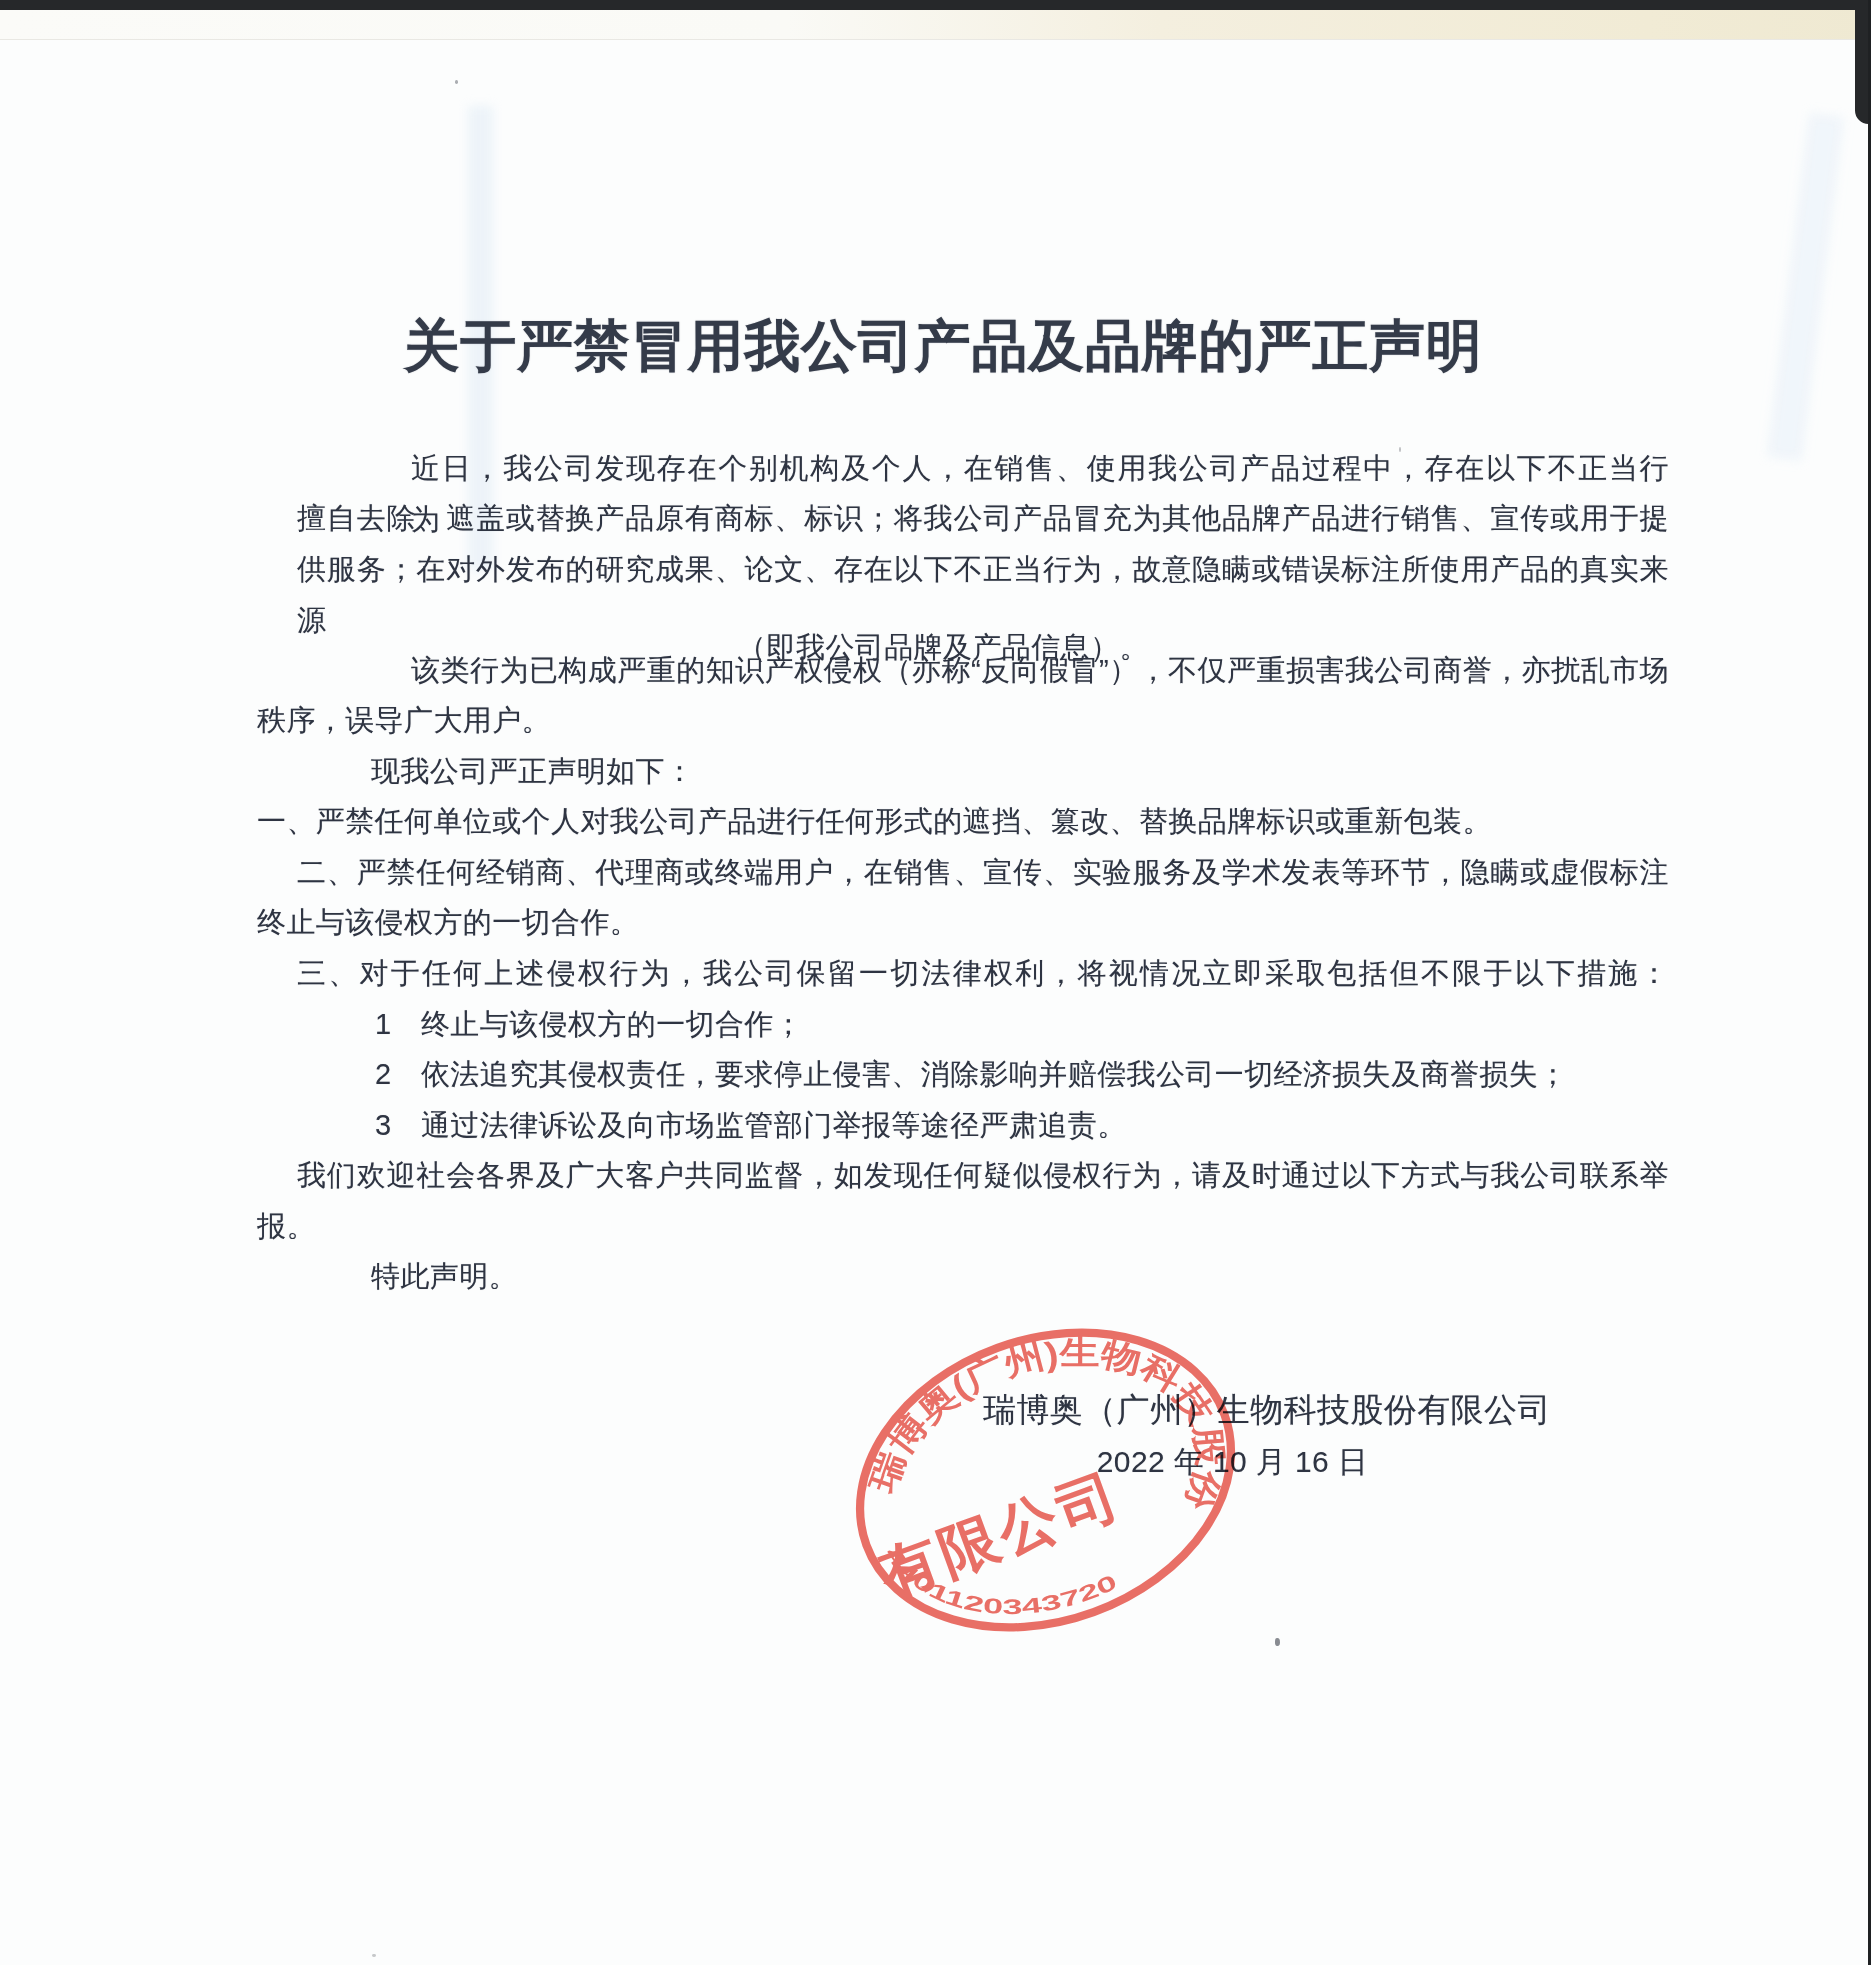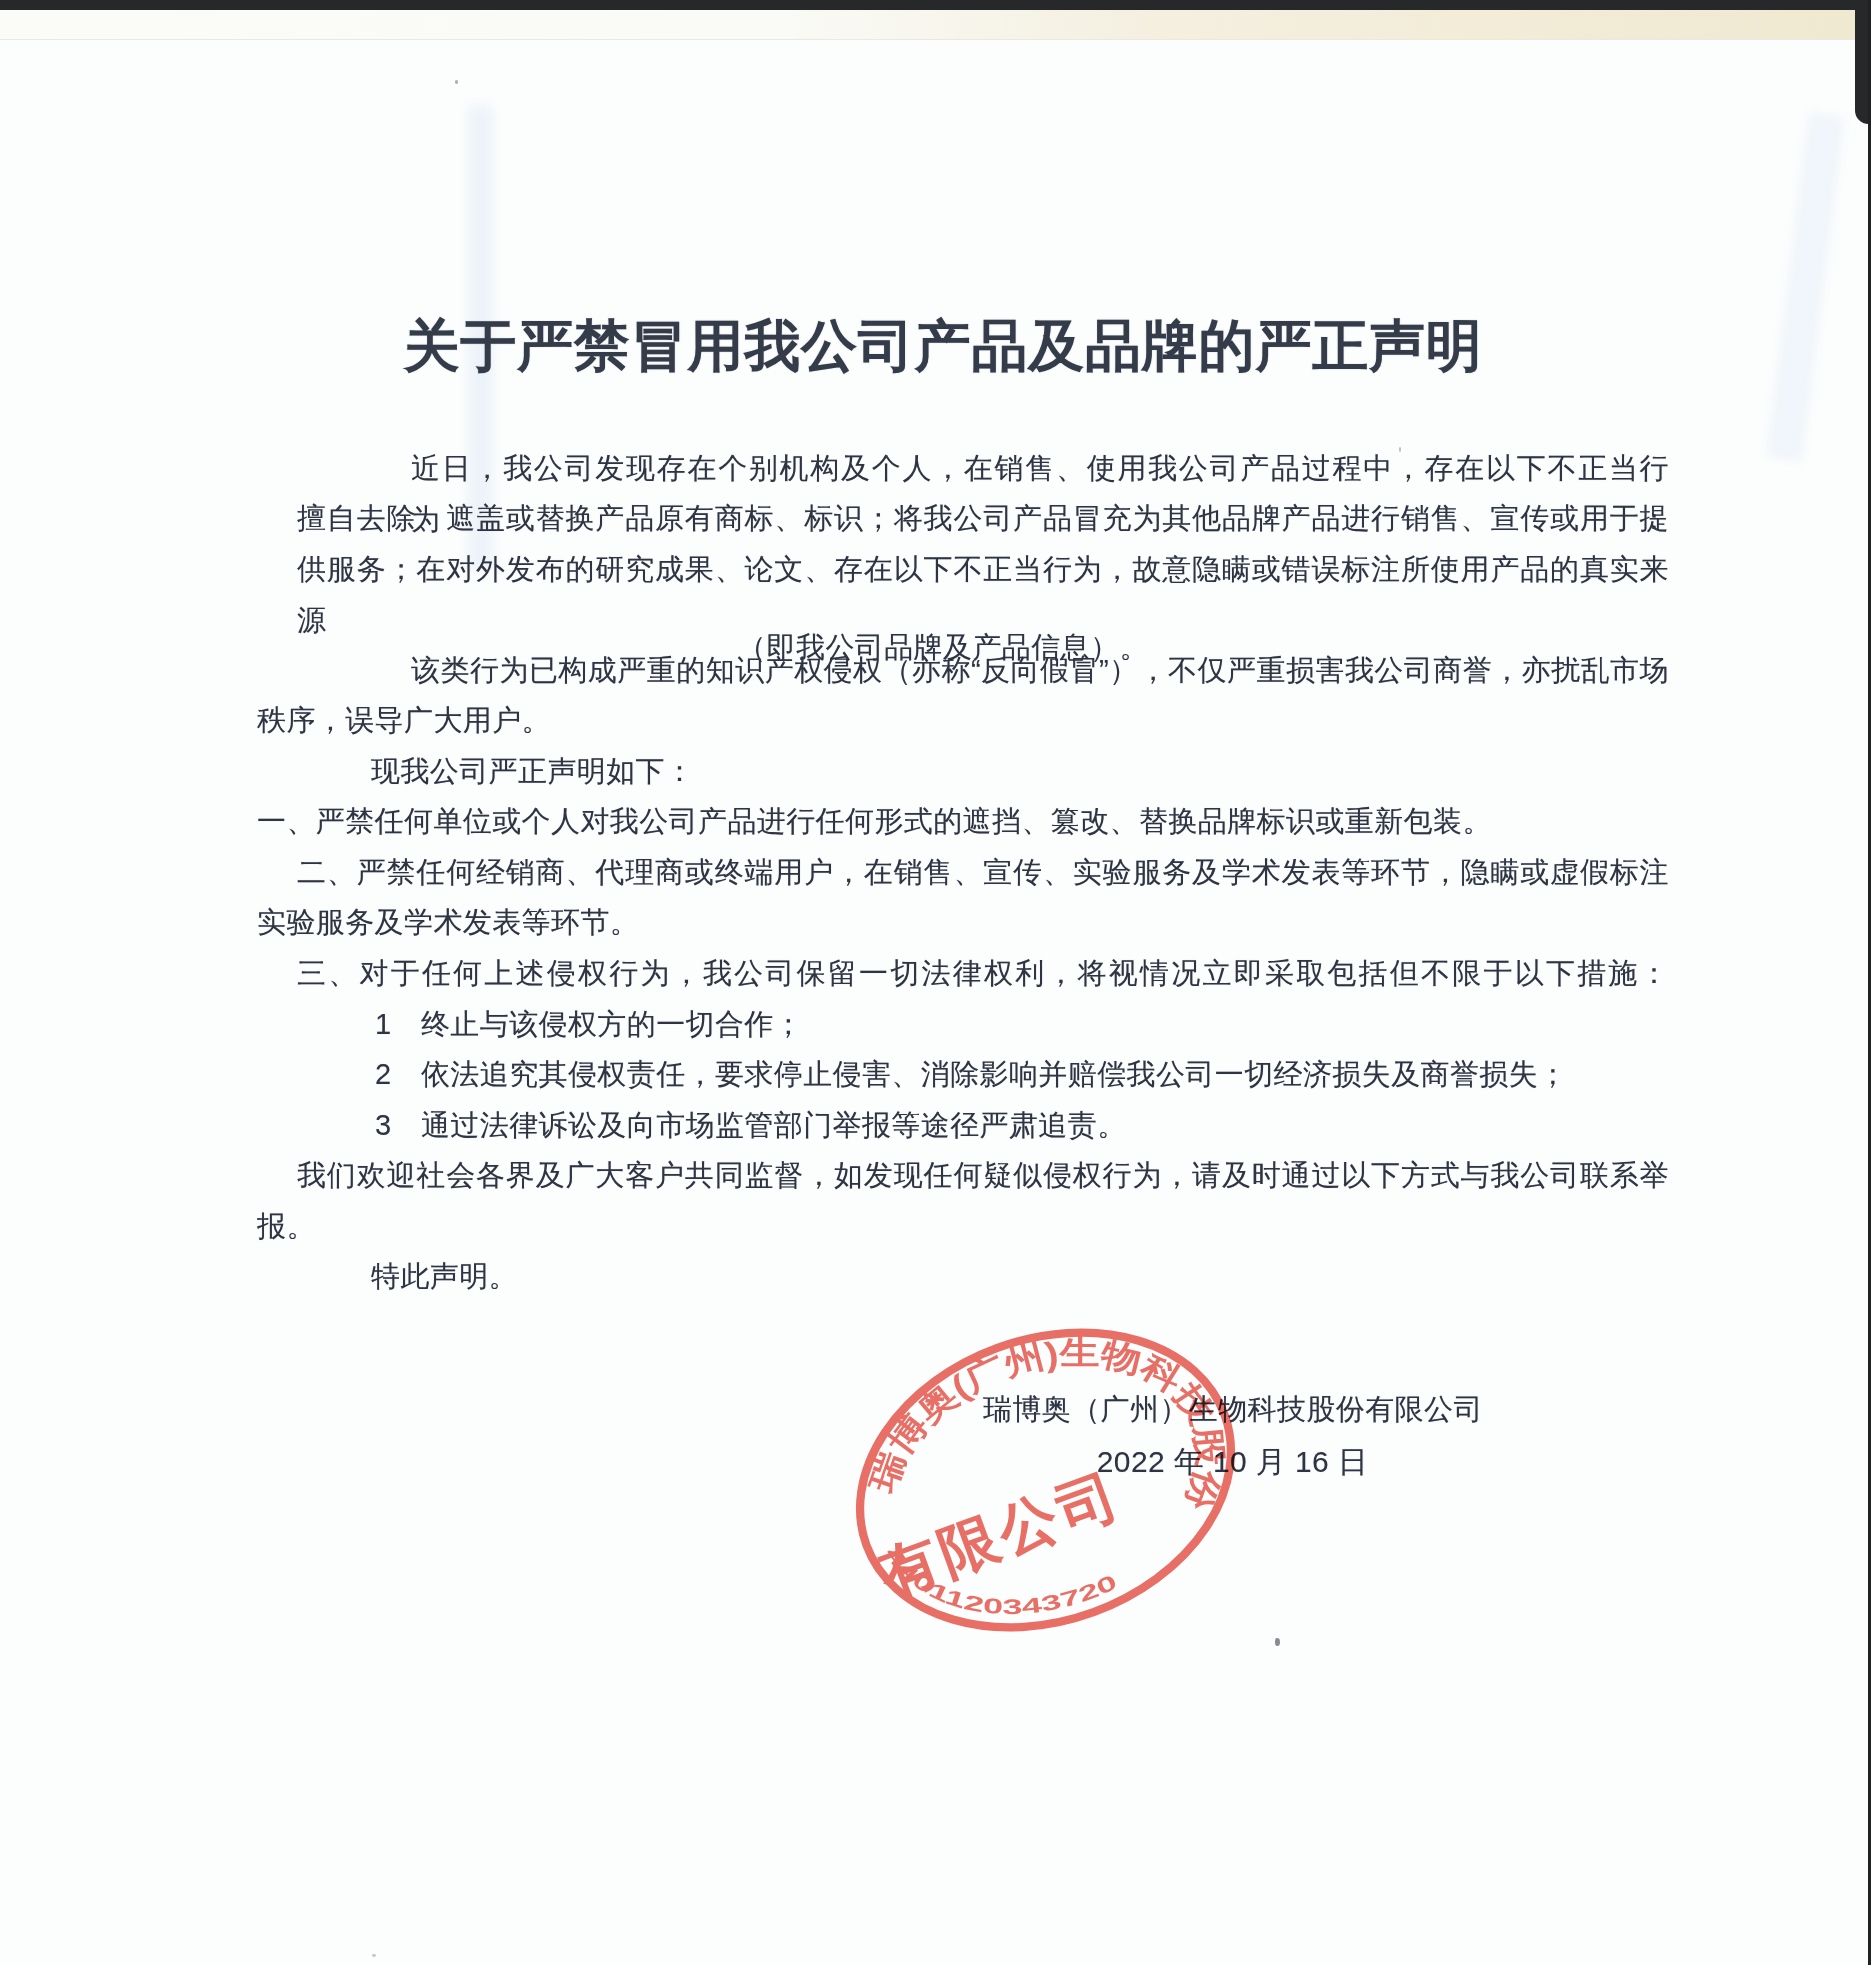--- a/index.html
+++ b/index.html
@@ -36,21 +36,21 @@
     position:absolute;left:257px;width:1372px;height:51px;line-height:51px;
     font-size:29px;color:#2e3442;letter-spacing:0.4px;
     text-shadow:0 0 0.8px rgba(40,46,62,.30);
     overflow:visible;white-space:normal;
   }
   .bl.full{text-align:justify;text-align-last:justify;margin-left:40px;}
   .bl.indent{padding-left:114px;width:1258px;}
   .bl.sub{padding-left:118px;width:1255px;}
   .sig{
     position:absolute;left:983px;width:499px;height:43px;line-height:43px;
-    font-size:29px;color:#2e3442;letter-spacing:0.4px;
+    font-size:33px;color:#2e3442;letter-spacing:0.4px;
     text-shadow:0 0 0.8px rgba(40,46,62,.30);white-space:nowrap;
   }
   .sig.company{top:1388px;text-align:left;}
   .sig.date{top:1440px;text-align:center;font-size:30px;}
 
   
   .stamp{position:absolute;left:841px;top:1313px;mix-blend-mode:multiply;opacity:.84;}
   .stamp text{font-family:"Liberation Sans", sans-serif;}
 </style>
 </head>
@@ -70,21 +70,21 @@
   <div id="bodylines">
       <div class="bl indent full" style="top: 443px;">近日，我公司发现存在个别机构及个人，在销售、使用我公司产品过程中，存在以下不正当行为：</div>
       <div class="bl full" style="top: 493px;">擅自去除、遮盖或替换产品原有商标、标识；将我公司产品冒充为其他品牌产品进行销售、宣传或用于提</div>
       <div class="bl full" style="top: 544px;">供服务；在对外发布的研究成果、论文、存在以下不正当行为，故意隐瞒或错误标注所使用产品的真实来源</div>
       <div class="bl" style="top: 622px; text-align: center;">（即我公司品牌及产品信息）。</div>
       <div class="bl indent full" style="top: 645px;">该类行为已构成严重的知识产权侵权（亦称“反向假冒”），不仅严重损害我公司商誉，亦扰乱市场</div>
       <div class="bl" style="top: 695px;">秩序，误导广大用户。</div>
       <div class="bl indent" style="top: 746px;">现我公司严正声明如下：</div>
       <div class="bl" style="top: 796px;">一、严禁任何单位或个人对我公司产品进行任何形式的遮挡、篡改、替换品牌标识或重新包装。</div>
       <div class="bl full" style="top: 847px;">二、严禁任何经销商、代理商或终端用户，在销售、宣传、实验服务及学术发表等环节，隐瞒或虚假标注</div>
-      <div class="bl" style="top: 897px;">实验服务及学术发表等环节。</div>
+      <div class="bl" style="top: 897px;">终止与该侵权方的一切合作。</div>
       <div class="bl full" style="top: 948px;">三、对于任何上述侵权行为，我公司保留一切法律权利，将视情况立即采取包括但不限于以下措施：</div>
       <div class="bl sub" style="top: 999px;">1　终止与该侵权方的一切合作；</div>
       <div class="bl sub" style="top: 1049px;">2　依法追究其侵权责任，要求停止侵害、消除影响并赔偿我公司一切经济损失及商誉损失；</div>
       <div class="bl sub" style="top: 1100px;">3　通过法律诉讼及向市场监管部门举报等途径严肃追责。</div>
       <div class="bl full" style="top: 1150px;">我们欢迎社会各界及广大客户共同监督，如发现任何疑似侵权行为，请及时通过以下方式与我公司联系举</div>
       <div class="bl" style="top: 1201px;">报。</div>
       <div class="bl indent" style="top: 1251px;">特此声明。</div>
     </div>
 
   <div class="sig company">瑞博奥（广州）生物科技股份有限公司</div>

